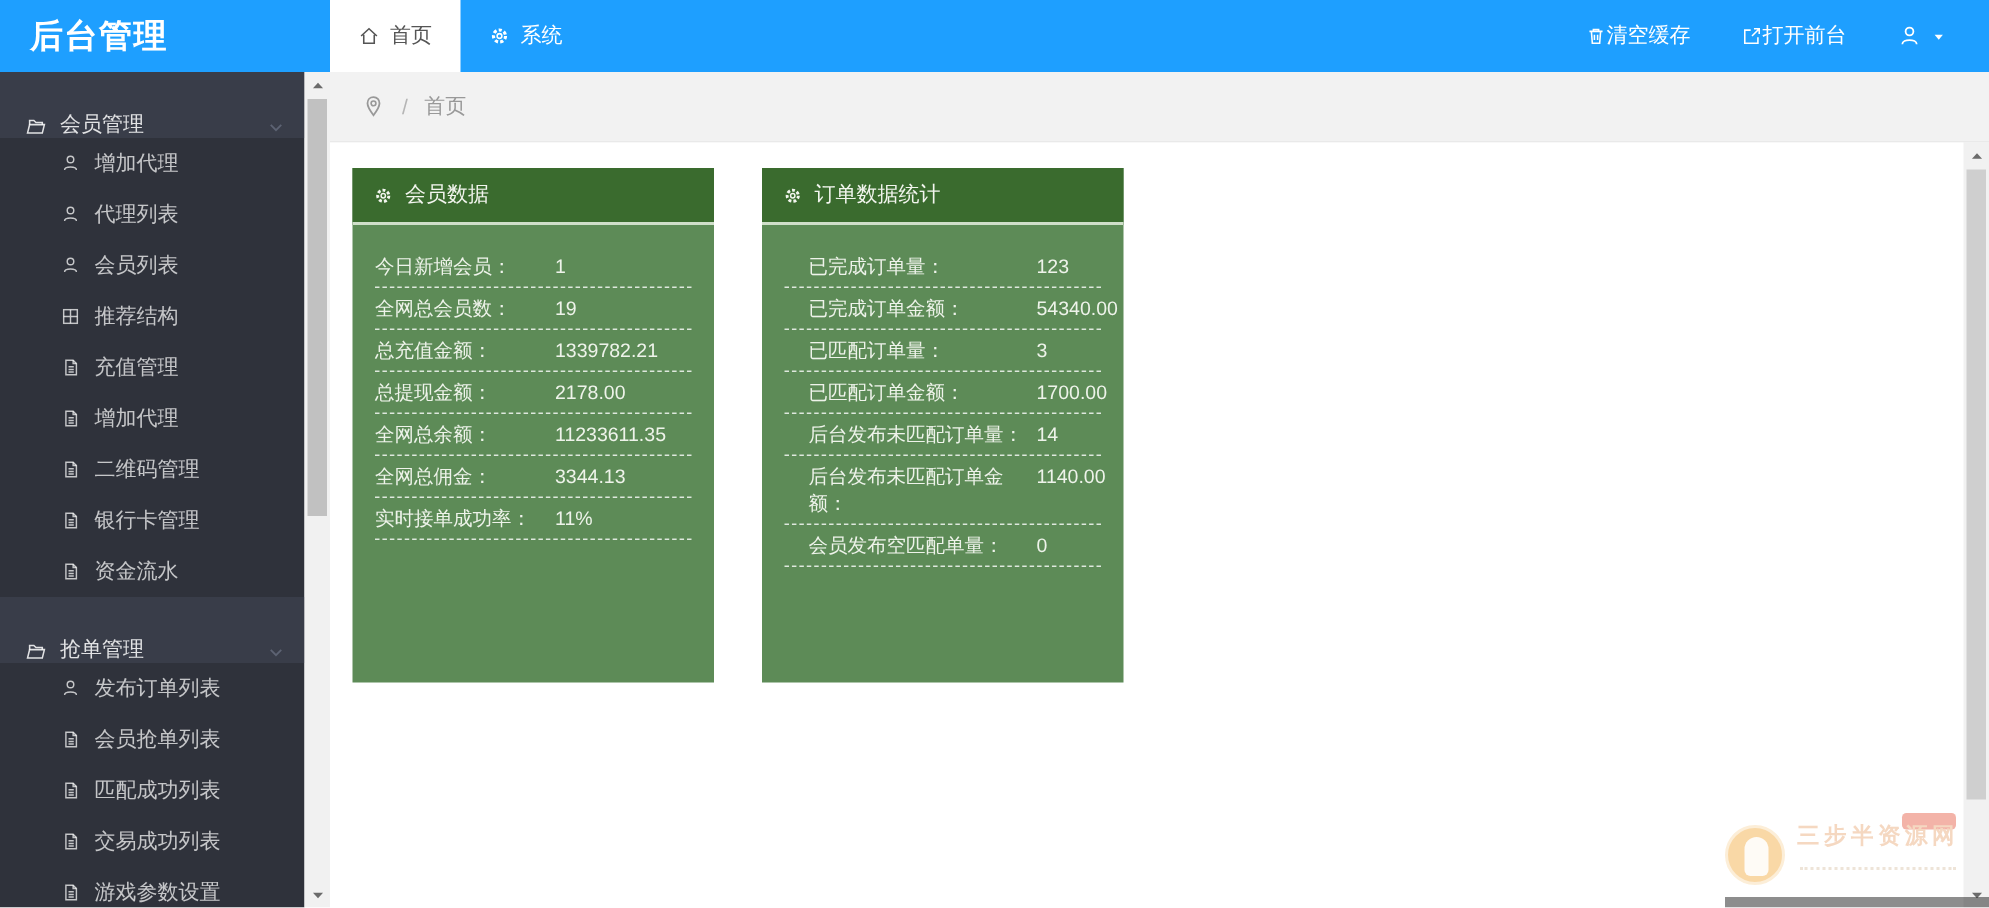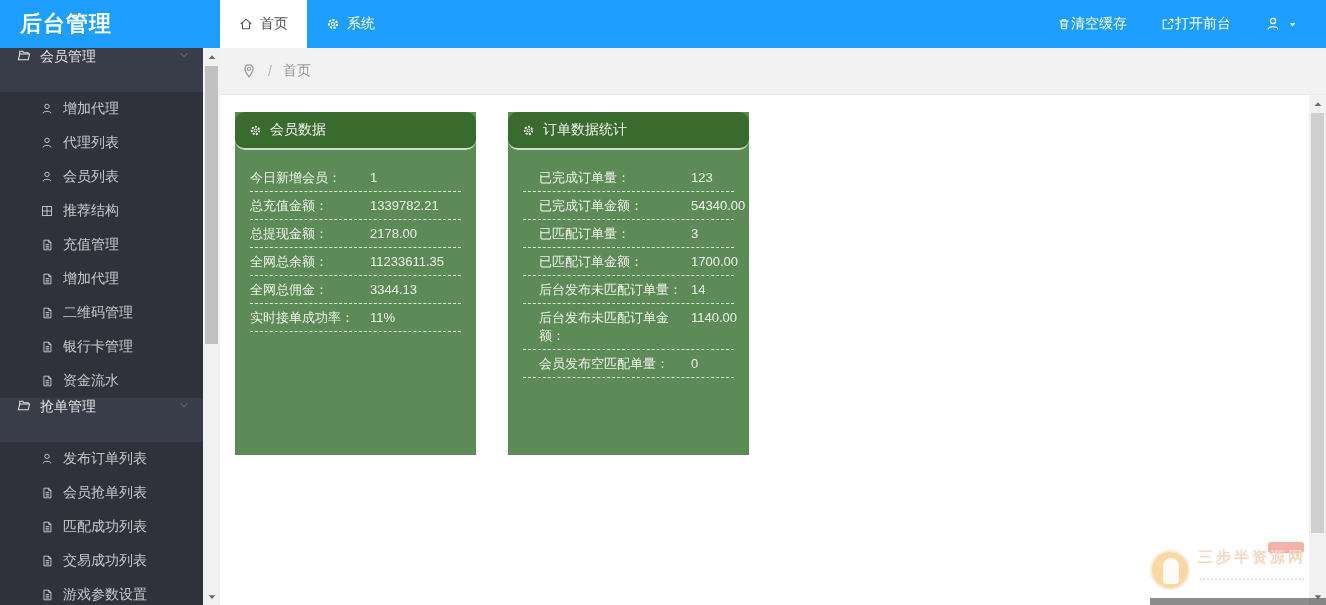--- a/index.html
+++ b/index.html
@@ -13,42 +13,42 @@
   .tabs { display:flex; align-items:stretch; }
   .tab { display:flex; align-items:center; gap:7px; padding:0 19px; font-size:14px; cursor:pointer; }
   .tab.active { background:#ffffff; color:#555; }
   .tab .ic { color:inherit; }
   .header-right { margin-left:auto; display:flex; align-items:center; gap:34px; padding-right:28px; font-size:14px; }
   .hdr-action { display:flex; align-items:center; gap:0; cursor:pointer; }
   .user-menu { display:flex; align-items:center; gap:6px; cursor:pointer; }
 
   
   .sidebar { position:absolute; top:48px; left:0; width:203px; bottom:0; background:#2F323B; color:rgba(255,255,255,.75); overflow:hidden; z-index:5; }
-  .section-header { height:44px; background:#393D49; display:flex; align-items:flex-start; gap:9px; padding:0 16px; font-size:14px; position:relative; cursor:pointer; color:rgba(255,255,255,.85); }
+  .section-header { height:44px; background:#393D49; display:flex; align-items:flex-end; gap:9px; padding:0 16px; font-size:14px; position:relative; cursor:pointer; color:rgba(255,255,255,.85); }
   .section-header .chev { position:absolute; right:12px; color:#5d6373; }
   .menu-item { height:34px; display:flex; align-items:center; gap:9px; padding-left:40px; font-size:14px; cursor:pointer; color:rgba(255,255,255,.72); }
 
   .side-scrollbar { position:absolute; top:48px; left:203px; width:17px; bottom:0; background:#f1f1f1; z-index:6; }
   .sb-arrow { position:absolute; left:0; width:17px; height:17px; display:flex; align-items:center; justify-content:center; color:#6b6b6b; }
   .sb-arrow.up { top:0; }
   .sb-arrow.down { bottom:0; }
   .side-scrollbar .sb-thumb { position:absolute; left:2px; width:13px; top:18px; height:278px; background:#c1c1c1; }
 
   
   .main { position:absolute; top:48px; left:220px; right:0; bottom:0; background:#fff; }
   .breadcrumb { height:47px; background:#f2f2f2; border-bottom:1px solid #e9e9e9; display:flex; align-items:center; gap:11px; padding:0 21px; color:#999; font-size:14px; }
   .breadcrumb .sep { color:#b5b5b5; }
   .content { position:absolute; top:47px; left:0; right:17px; bottom:0; padding:17px 0 0 15px; display:flex; gap:32px; align-items:flex-start; background:#fff; }
 
   .main-scrollbar { position:absolute; top:47px; right:0; width:17px; bottom:0; background:#f1f1f1; }
   .main-scrollbar .sb-thumb { position:absolute; left:2px; width:13px; top:18px; height:420px; background:#cfcfcf; }
 
   
   .panel { width:241px; height:343px; background:#5D8B57; flex:none; }
-  .panel-header { height:38px; background:#3A6B2E; border-bottom:2px solid #cfdec9; display:flex; align-items:center; gap:8px; padding:0 14px; color:#f2f5ee; font-size:14px;border-radius:10px; }
+  .panel-header { height:38px; background:#3A6B2E; border-bottom:2px solid #cfdec9; display:flex; align-items:center; gap:8px; padding:0 14px; color:#f2f5ee; font-size:14px; }
   .panel-body { padding:14px 15px 0 15px; }
   .prow { display:flex; align-items:flex-start; padding:5px 0 4px; border-bottom:1px dashed rgba(255,255,255,.8); color:#eef3ea; font-size:13px; line-height:18px; }
   .prow .plabel { flex:none; }
   .panel-members .plabel { width:120px; }
   .panel-orders  .plabel { width:152px;margin-left:16px; }
   .prow .pvalue { flex:1; }
 
   
   .watermark { position:absolute; right:4px; bottom:7px; width:174px; height:56px; z-index:30; opacity:.45; pointer-events:none; }
   .wm-avatar { position:absolute; left:2px; top:8px; width:40px; height:40px; border-radius:50%; background:#f2a93b; border:2px solid #f8d9a8; }
@@ -316,20 +316,24 @@
           </svg>
         <span>会员数据</span>
       </div>
       <div class="panel-body">
 
           <div class="prow">
             <span class="plabel">今日新增会员：</span>
             <span class="pvalue">1</span>
           </div>
 
+          <div class="prow">
+            <span class="plabel">全网总会员数：</span>
+            <span class="pvalue">19</span>
+          </div>
 
           <div class="prow">
             <span class="plabel">总充值金额：</span>
             <span class="pvalue">1339782.21</span>
           </div>
 
           <div class="prow">
             <span class="plabel">总提现金额：</span>
             <span class="pvalue">2178.00</span>
           </div>

